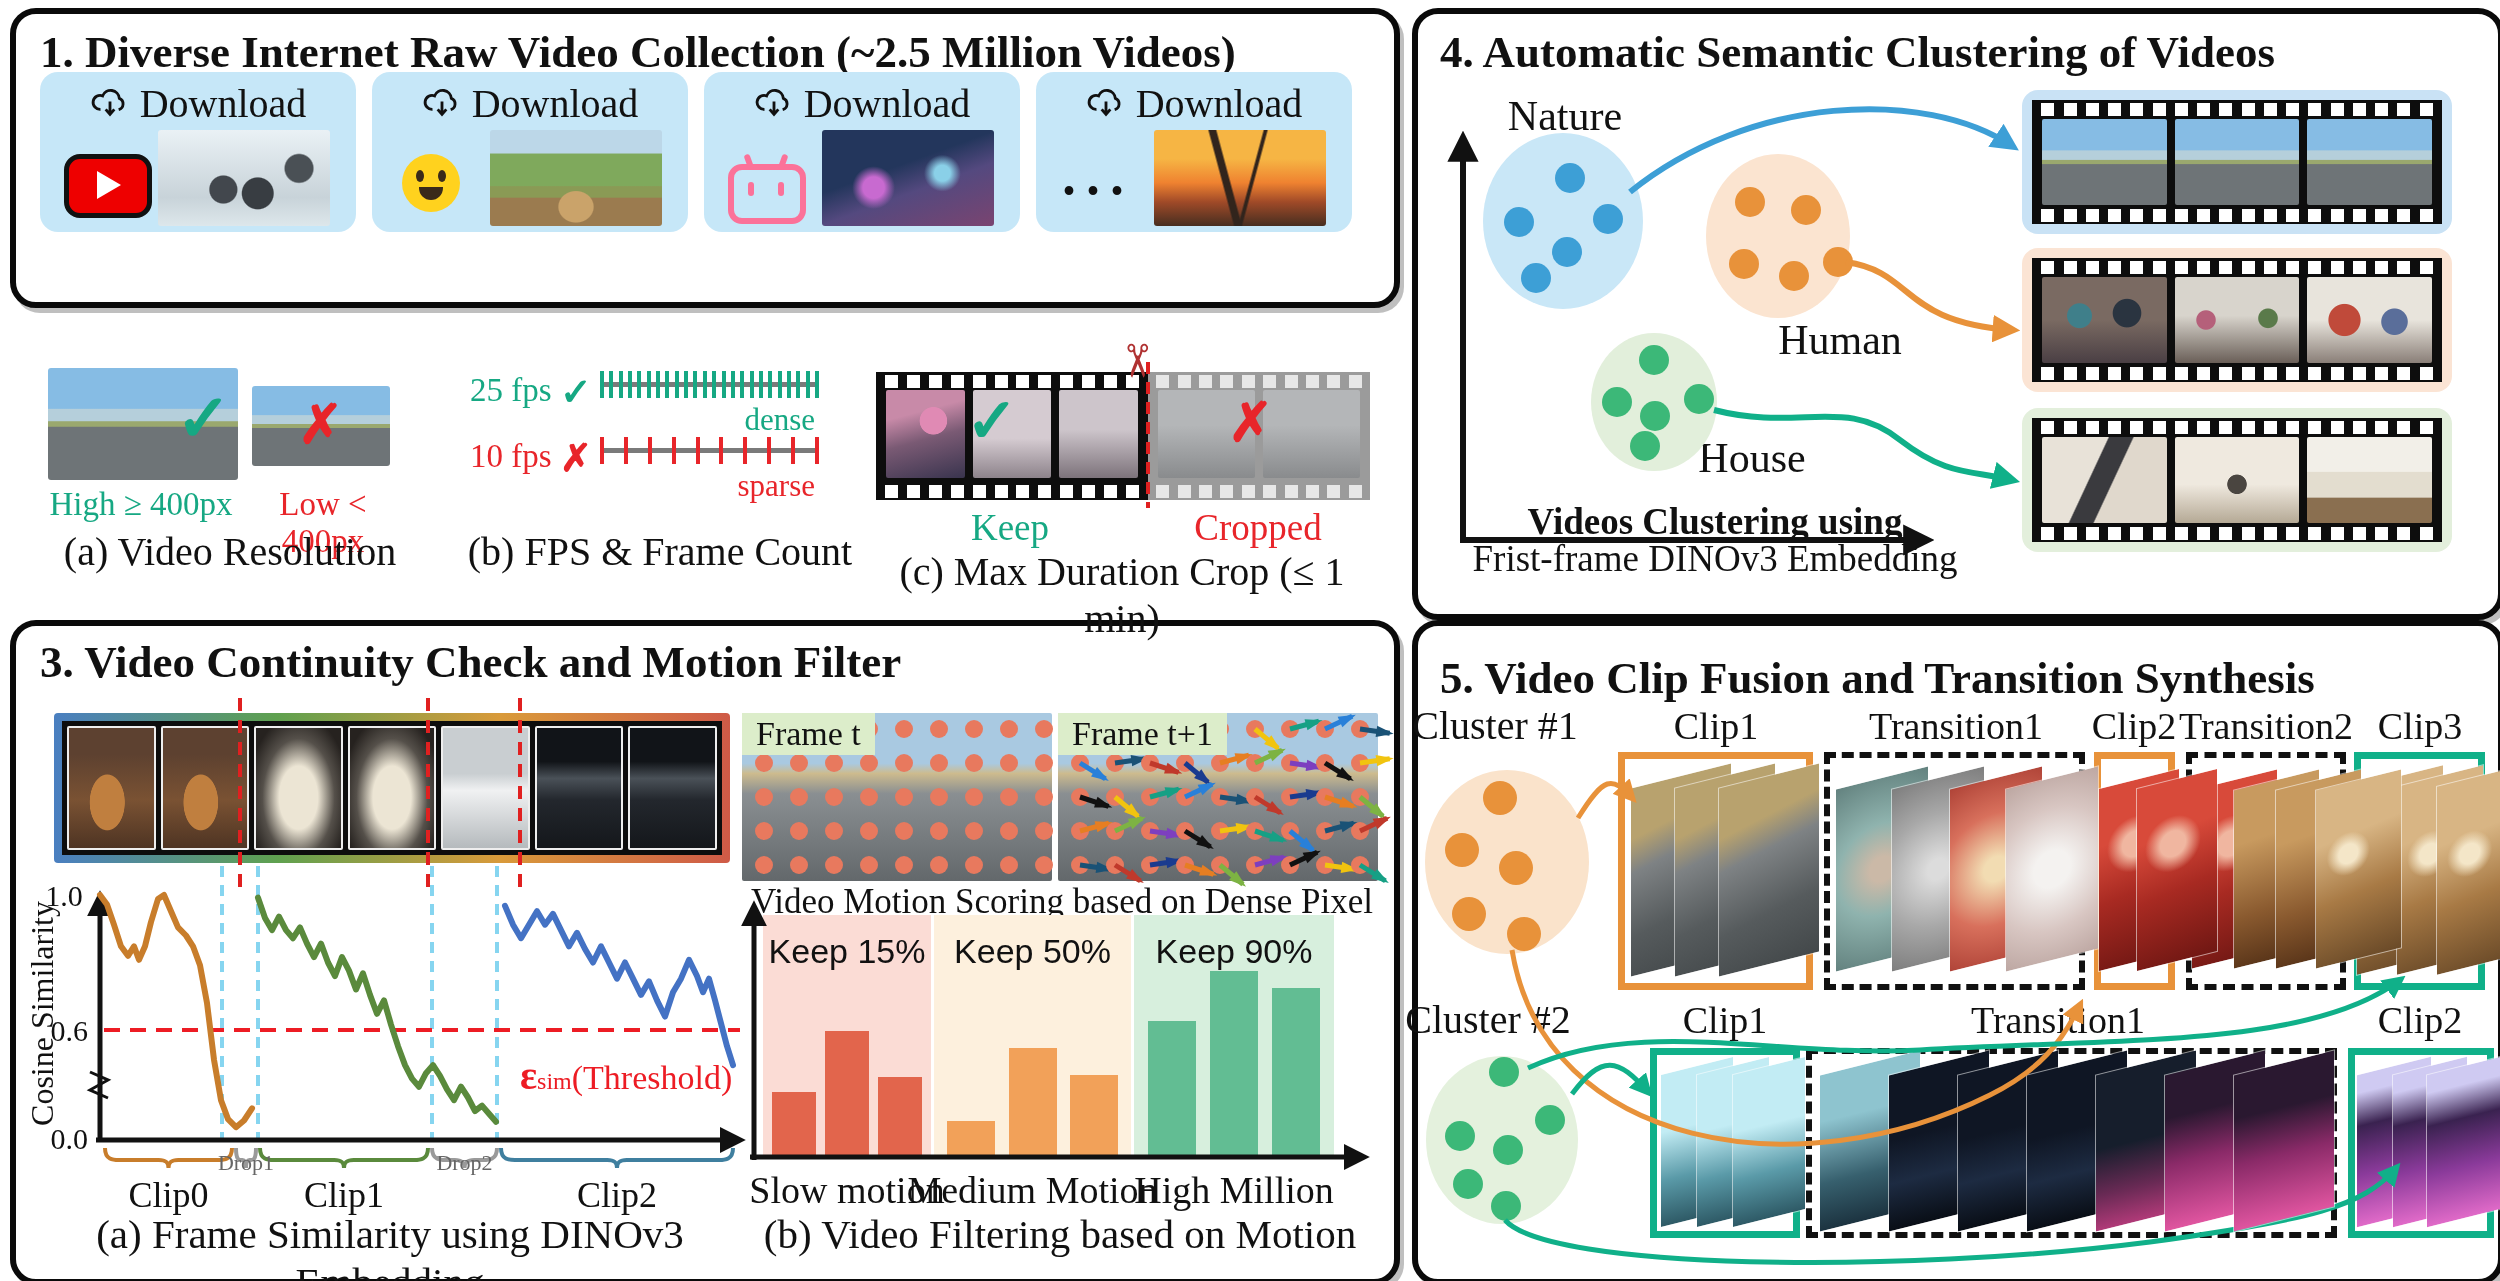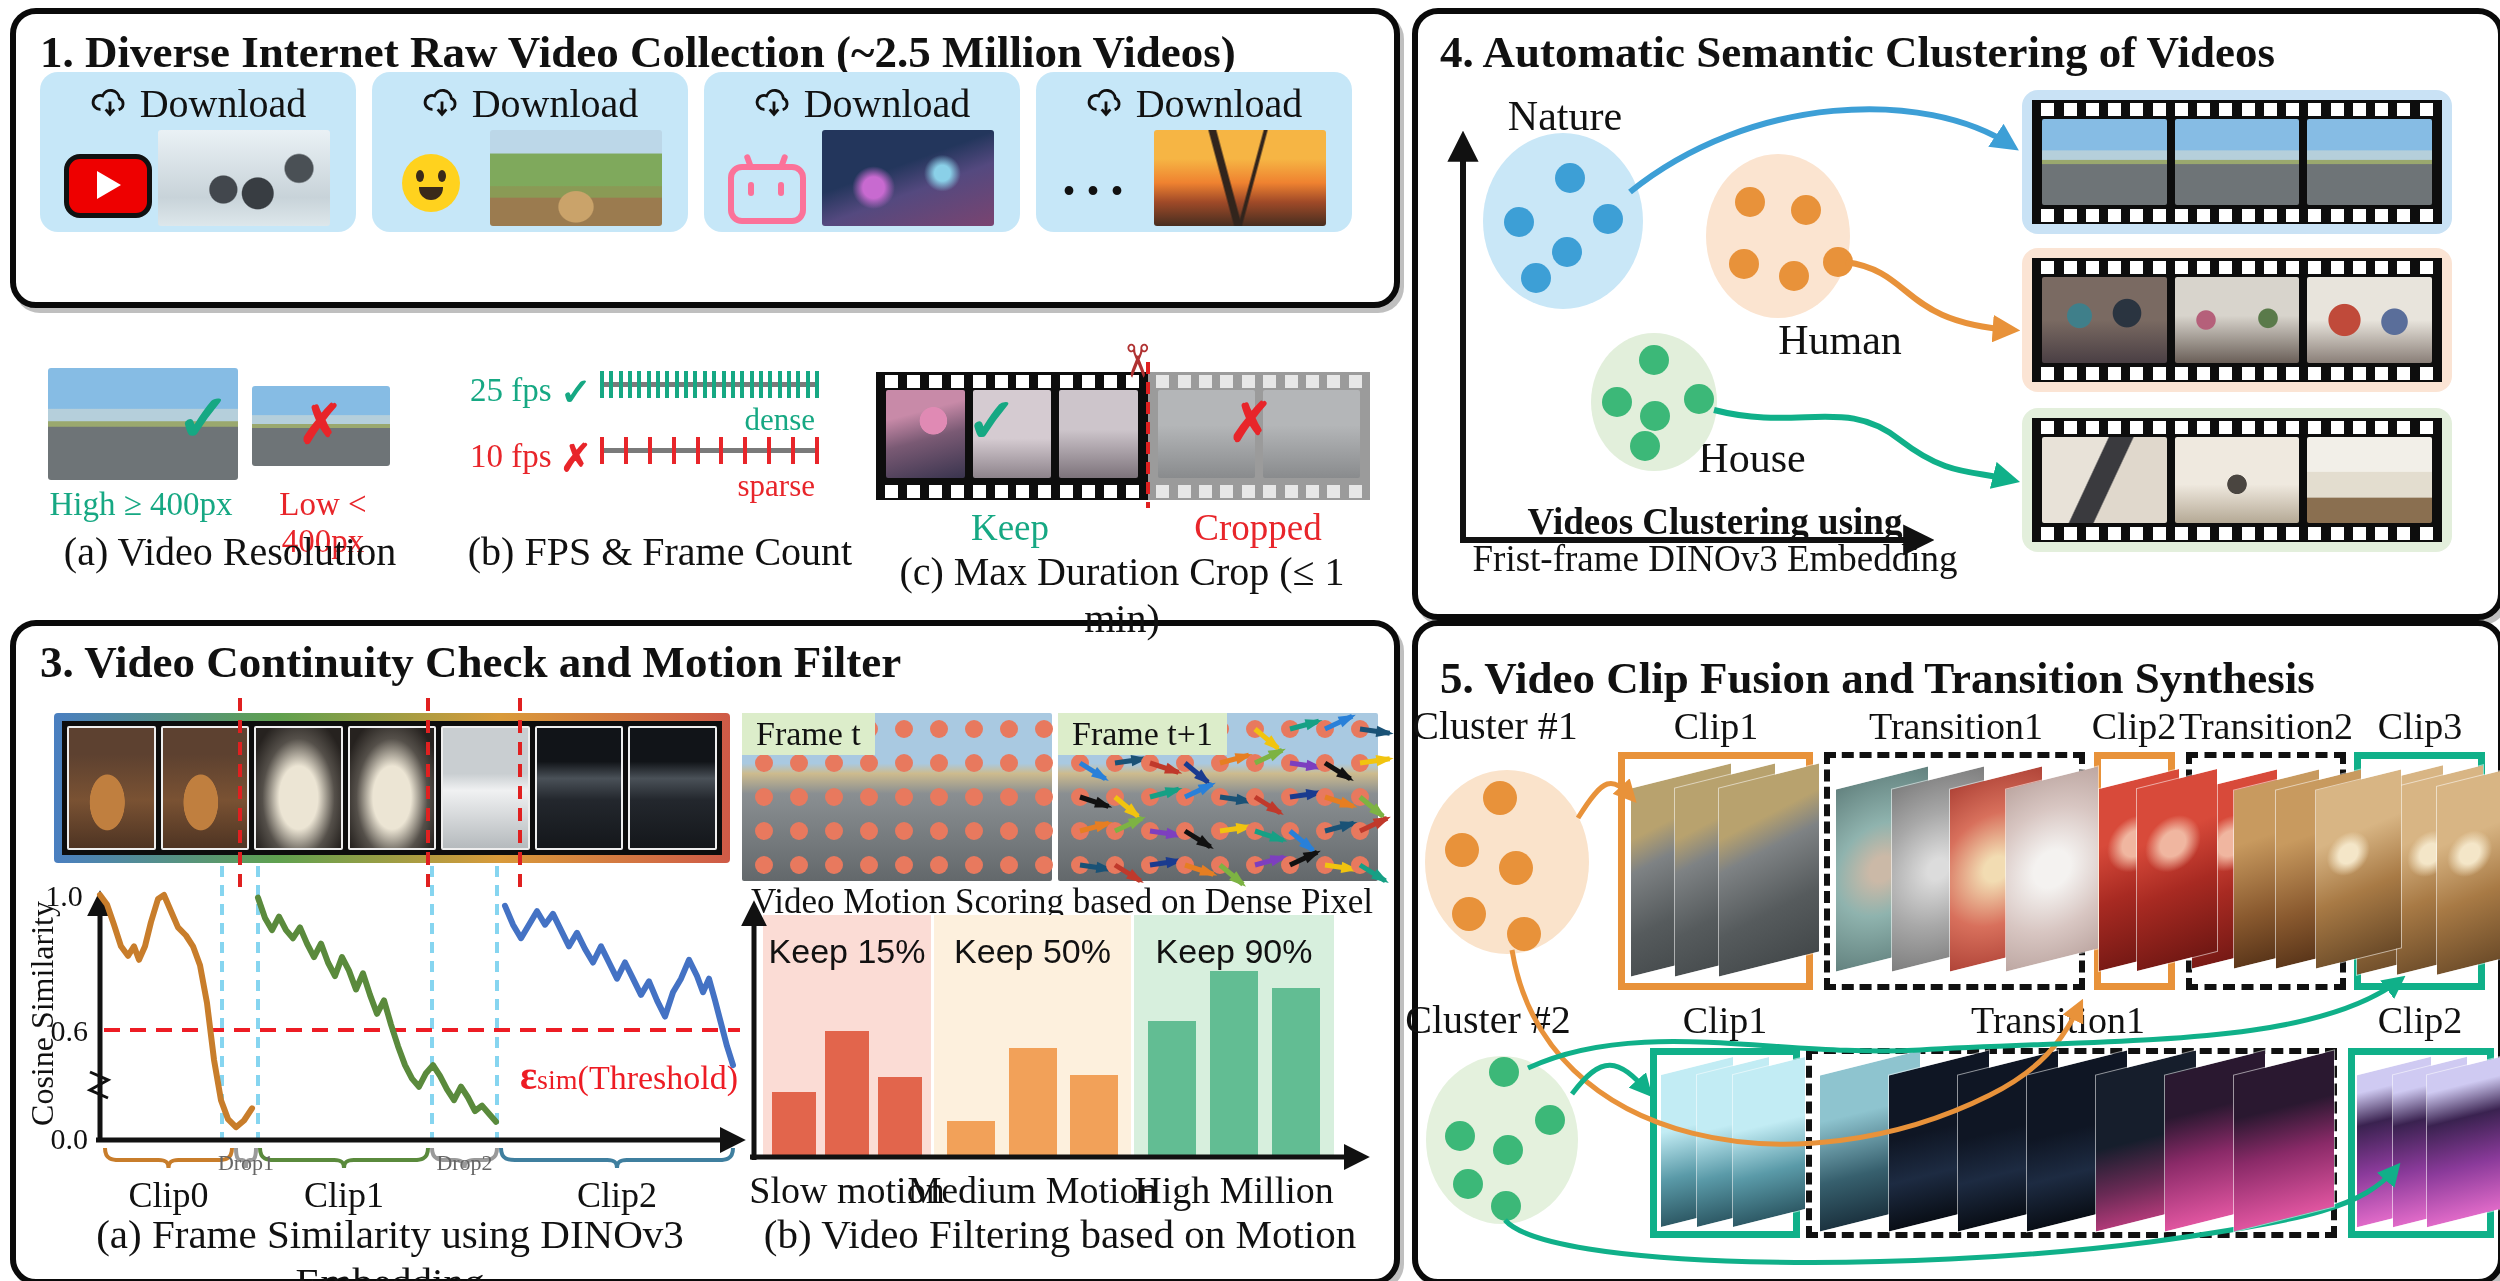--- a/index.html
+++ b/index.html
@@ -261,21 +261,21 @@
         <div class="vfr t-car"></div>
         <div class="vfr t-car"></div>
       </div>
     </div>
 
   <div class="abs" style="left:-78px;top:995px;width:240px;text-align:center;font-size:32px;transform:rotate(-90deg);">Cosine Similarity</div>
   <div class="ytick" style="left:40px;top:879px;text-align:center;">1.0</div>
   <div class="ytick" style="left:40px;top:1014px;">0.6</div>
   <div class="ytick" style="left:40px;top:1122px;">0.0</div>
   <div class="abs z6 nowrap" style="left:520px;top:1052px;color:#ed1c24;">
-    <span style="font-size:40px;font-weight:bold;">ε</span><span style="font-size:28px;">sim</span><span style="font-size:34px;">(Threshold)</span>
+    <span style="font-size:40px;font-weight:bold;">ε</span><span style="font-size:24px;">sim</span><span style="font-size:34px;">(Threshold)</span>
   </div>
   <div class="caption" style="left:60px;top:1210px;width:660px;font-size:41px;">(a) Frame Similarity using DINOv3 Embedding</div>
 
   <div class="abs t-race" id="frameT" style="left:742px;top:713px;width:310px;height:168px;border-radius:2px;">
       <svg width="350" height="168" style="position: absolute; left: 0px; top: 0px; overflow: visible;">
         <circle cx="22" cy="16" r="9" fill="#e8795e"></circle>
         <circle cx="57" cy="16" r="9" fill="#e8795e"></circle>
         <circle cx="92" cy="16" r="9" fill="#e8795e"></circle>
         <circle cx="127" cy="16" r="9" fill="#e8795e"></circle>
         <circle cx="162" cy="16" r="9" fill="#e8795e"></circle>

